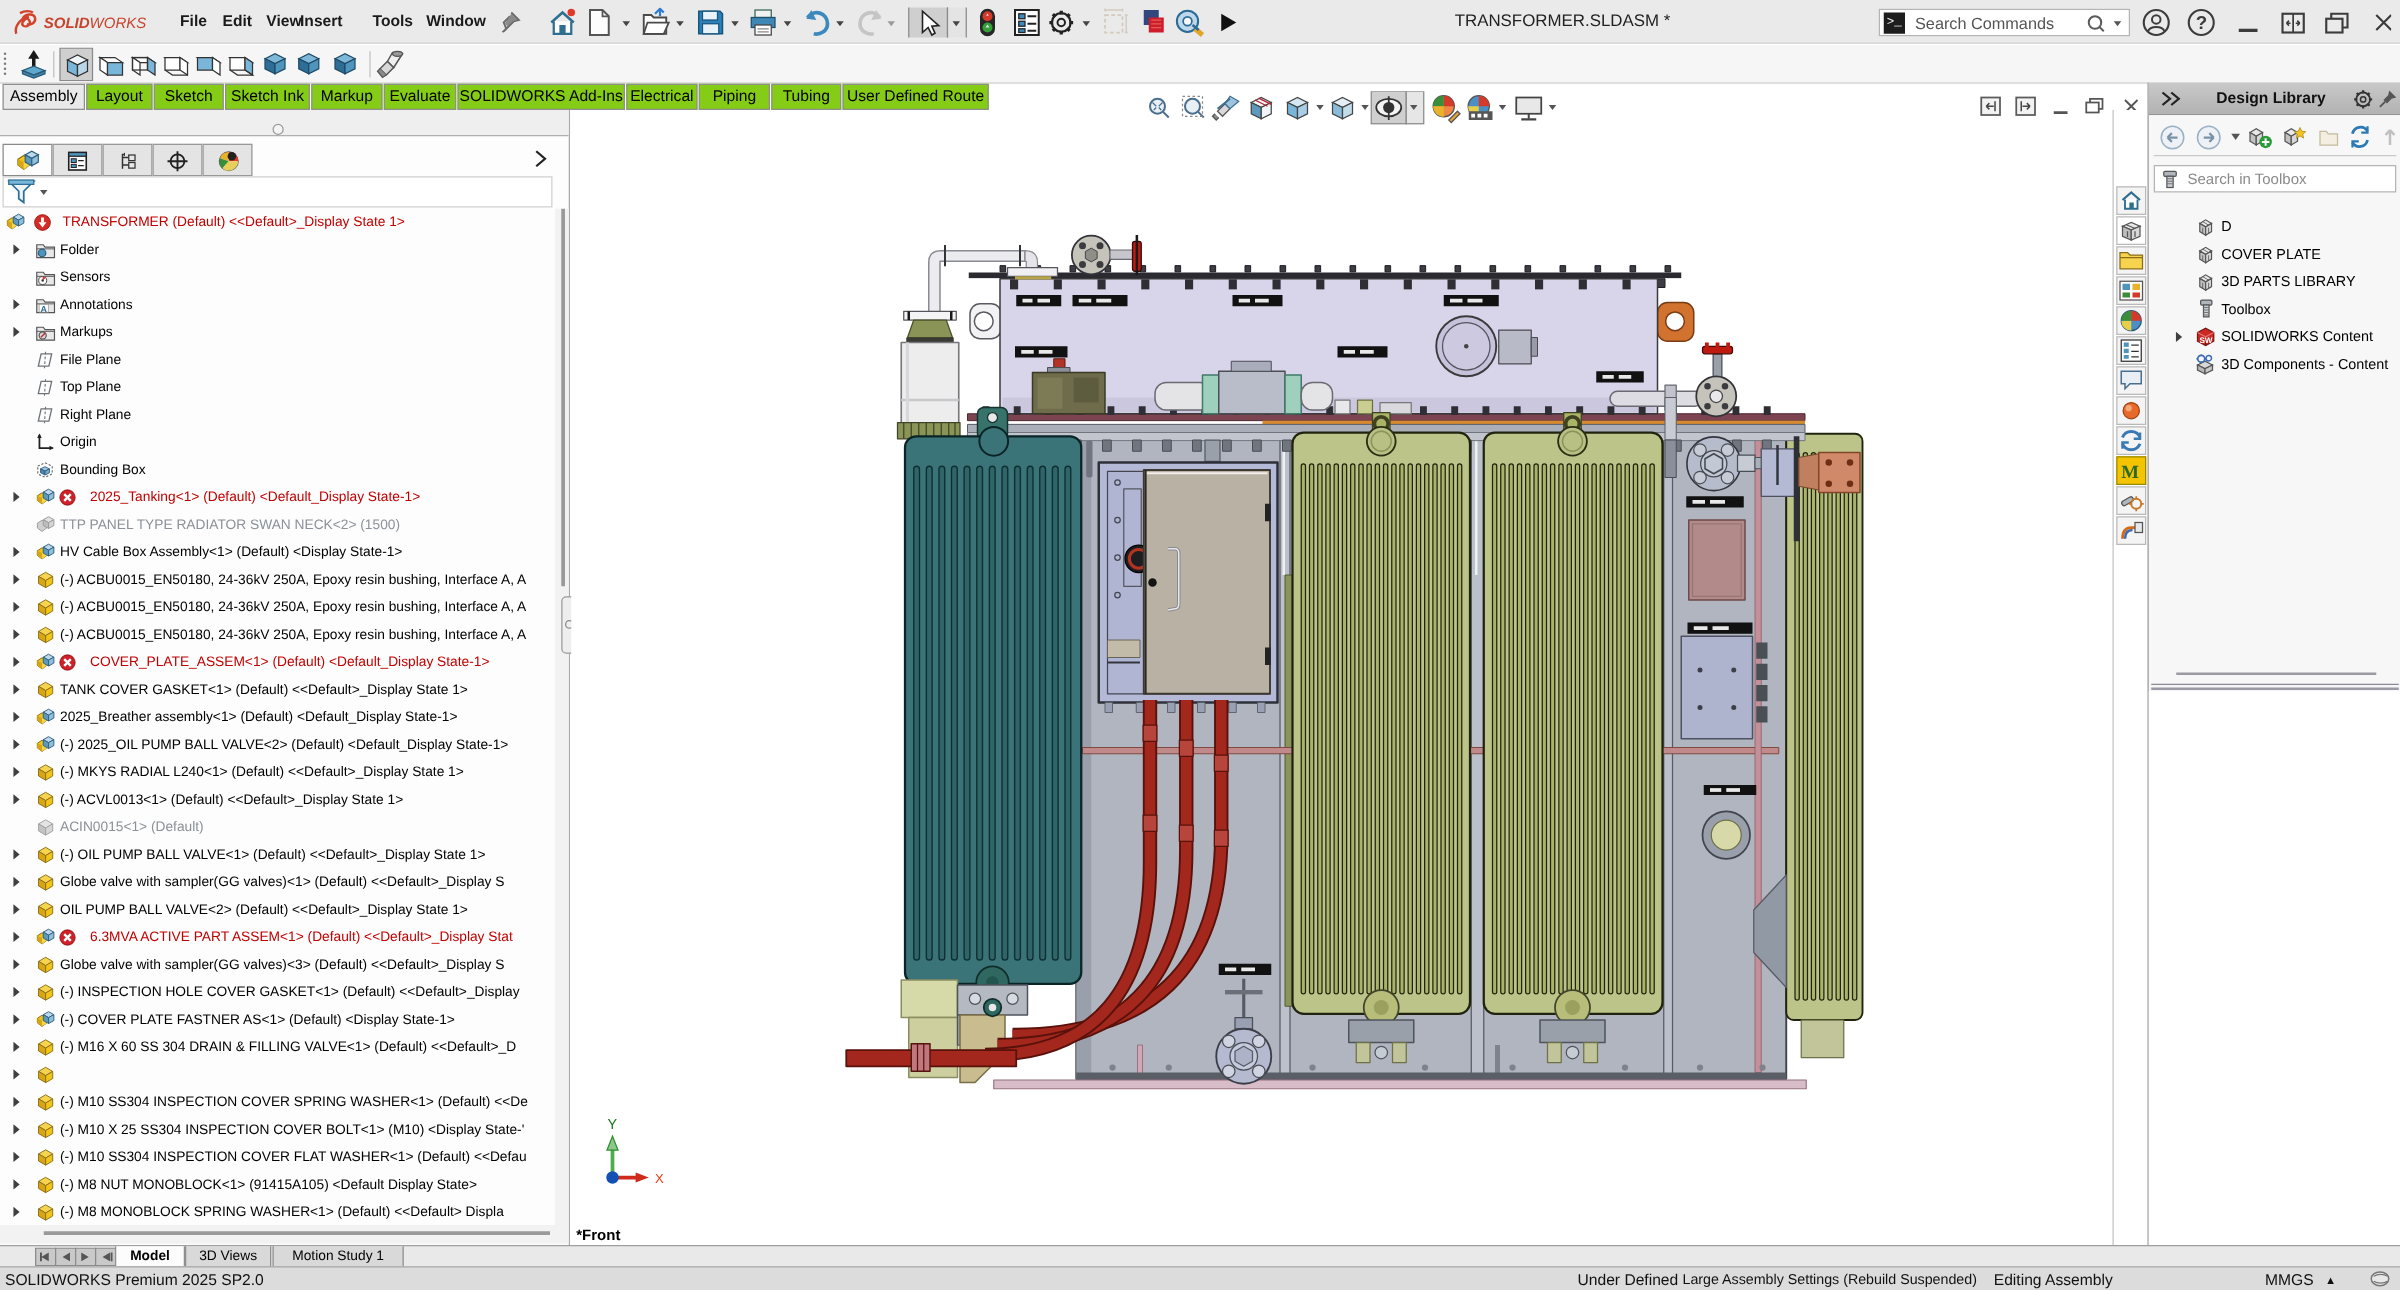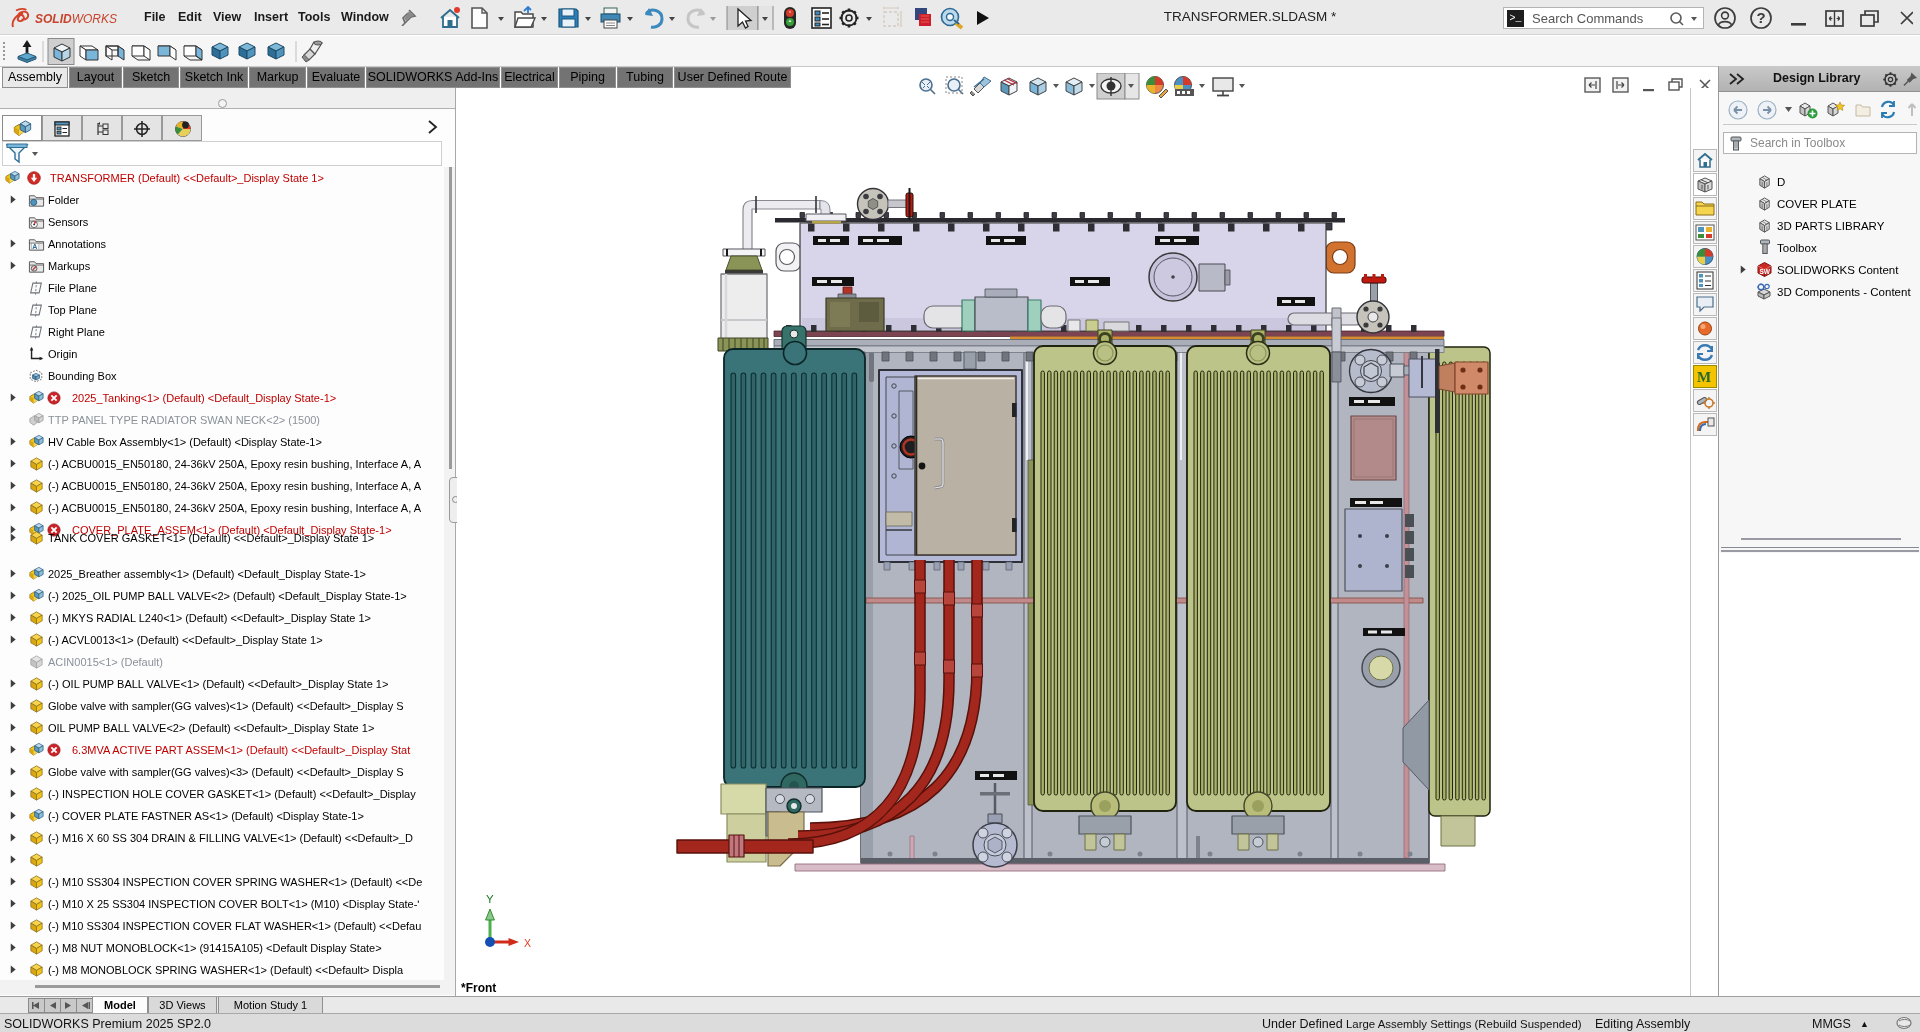--- a/index.html
+++ b/index.html
@@ -10,21 +10,21 @@
 #logo { position:absolute; left:8px; top:6px; }
 .menu { position:absolute; top:0; height:35px; line-height:35px; font-size:12.5px; font-weight:600; color:#1a1a1a; }
 #ttext { position:absolute; top:0; height:35px; line-height:33px; font-size:13.5px; color:#222; left:1140px; width:220px; text-align:center; }
 #searchbox { position:absolute; left:1503px; top:7px; width:201px; height:22px; background:#fff; border:1px solid #b4b4b4; }
 #searchbox .term { position:absolute; left:3px; top:2px; width:17px; height:17px; background:#1d1d1d; color:#fff; font-size:10px; line-height:17px; text-align:center; font-family:"Liberation Mono",monospace; }
 #searchbox .ph { position:absolute; left:28px; top:2px; font-size:13px; color:#555; line-height:18px; }
 
 #toolbar2 { position:absolute; left:0; top:36px; width:1920px; height:31px; background:#f6f6f6; border-bottom:1px solid #c8c8c8; }
 
 #tabrow { position:absolute; left:0; top:67px; width:1920px; height:21px; background:#fff;padding-left:32px; }
-.cmtab { position:absolute; top:0; height:21px; background:#737373; border:1px solid #8f8f8f; font-size:12.5px; color:#000; text-align:center; line-height:19px; }
+.cmtab { position:absolute; top:0; height:21px; background:#84cc16; border:1px solid #8f8f8f; font-size:12.5px; color:#000; text-align:center; line-height:19px; }
 
 #leftpanel { position:absolute; left:0; top:88px; width:456px; height:908px; background:#fdfdfd; border-right:1px solid #a8a8a8; overflow:hidden; }
 .fmtab { position:absolute; top:27px; width:40px; height:26px; background:#e4e4e4; border:1px solid #999; }
 .treerow { position:absolute; left:0; width:456px; height:22px; font-size:11px; line-height:22px; white-space:nowrap; color:#000; }
 .treerow .txt { position:absolute; top:0; }
 .red { color:#c00000; }
 .gray { color:#8a9199; }
 .exp { position:absolute; width:8px; height:9px; top:6px; }
 
 #viewport { position:absolute; left:457px; top:88px; width:1233px; height:908px; background:#fff; overflow:hidden; }
@@ -108,21 +108,21 @@
       <g stroke="#d3422a" fill="none" stroke-width="1.9">
         <path d="M5 21 C3 15 9 8 15 7.5 C10 10 8.5 13.5 11 14.8 C14 16 17 13 15.5 10.5 C14.5 8.5 11.5 8.3 10 9.2 C12 5 18.5 4.3 20 8 C21 11.5 17.5 14.5 13.5 13.3"></path>
         <path d="M8 4.5 C12 2.2 16.5 2.6 18.3 4"></path>
       </g>
       <text x="27" y="16.5" font-size="12" font-weight="bold" font-style="italic" fill="#c8432c">SOLID<tspan font-weight="normal">WORKS</tspan></text>
     </svg>
   </div>
   <div class="menu" style="left:144px;">File</div>
   <div class="menu" style="left:178px;">Edit</div>
   <div class="menu" style="left:213px;">View</div>
-  <div class="menu" style="left:254px;">Insert</div>
+  <div class="menu" style="left:240px;">Insert</div>
   <div class="menu" style="left:298px;">Tools</div>
   <div class="menu" style="left:341px;">Window</div>
   <svg class="abs" style="left:399px; top:8px;" width="18" height="18" viewBox="0 0 18 18">
       <path d="M10 2 L16 8 L12 9 L7 14 L6 15 L3 18 M6 15 L4 10 L9 5" fill="none" stroke="#6a6a6a" stroke-width="1.6"></path>
       <path d="M10 3 L15 8 L11 9 L7 13 L5 11 Z" fill="#8a8a8a"></path>
     </svg>
   <svg class="abs" style="left:438px; top:6px;" width="560" height="24" viewBox="0 0 560 24">
 
     <g transform="translate(0,0)">
         <path d="M3 12 L12 4 L21 12" fill="none" stroke="#2e6e8e" stroke-width="2"></path>
@@ -542,21 +542,21 @@
           <use href="#i-exp"></use>
         </svg>
         <svg class="abs" style="left:28px; top:2px;" width="17" height="17">
           <use href="#i-asm"></use>
         </svg>
         <svg class="abs" style="left:47px; top:4px;" width="14" height="14">
           <use href="#i-errx"></use>
         </svg>
         <span class="txt red" style="left:72px;">COVER_PLATE_ASSEM&lt;1&gt; (Default) &lt;Default_Display State-1&gt;</span>
       </div>
-<div class="treerow" style="top:439px;">
+<div class="treerow" style="top:453px;">
         <svg class="exp" style="left:9px;" width="8" height="10">
           <use href="#i-exp"></use>
         </svg>
         <svg class="abs" style="left:28px; top:2px;" width="17" height="17">
           <use href="#i-part"></use>
         </svg>
         <span class="txt" style="left:48px;">TANK COVER GASKET&lt;1&gt; (Default) &lt;&lt;Default&gt;_Display State 1&gt;</span>
       </div>
 <div class="treerow" style="top:475px;">
         <svg class="exp" style="left:9px;" width="8" height="10">

